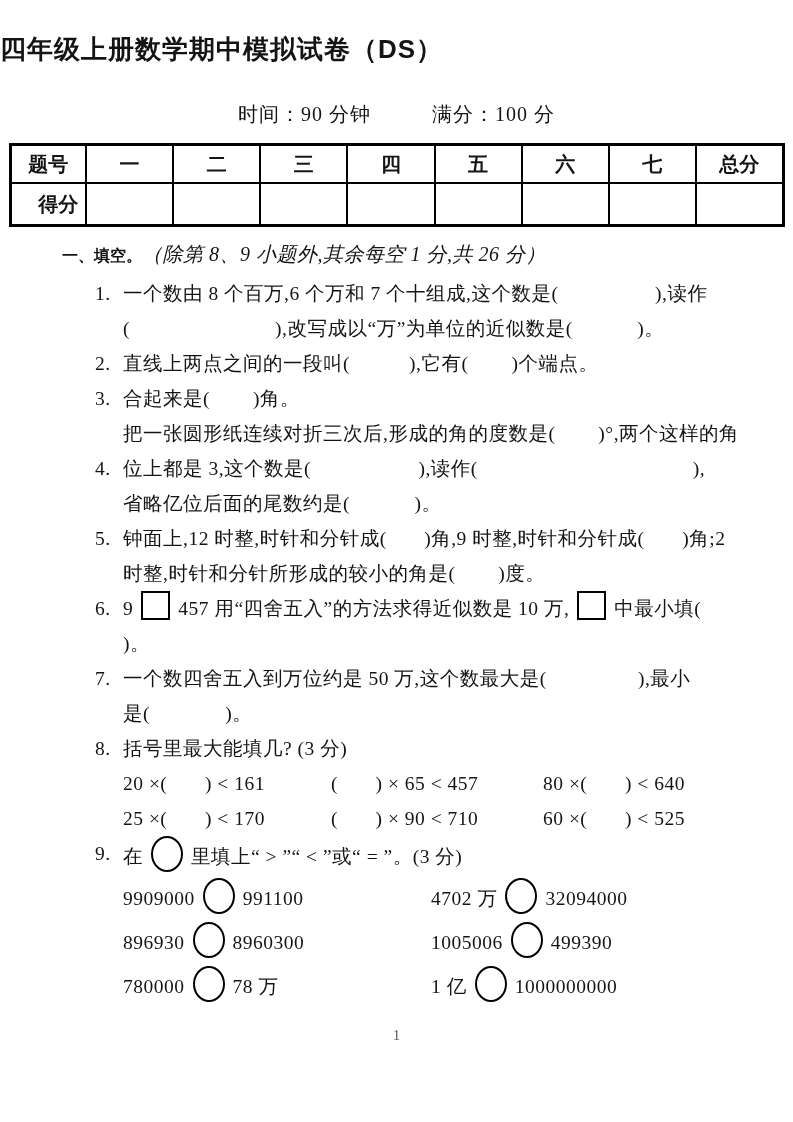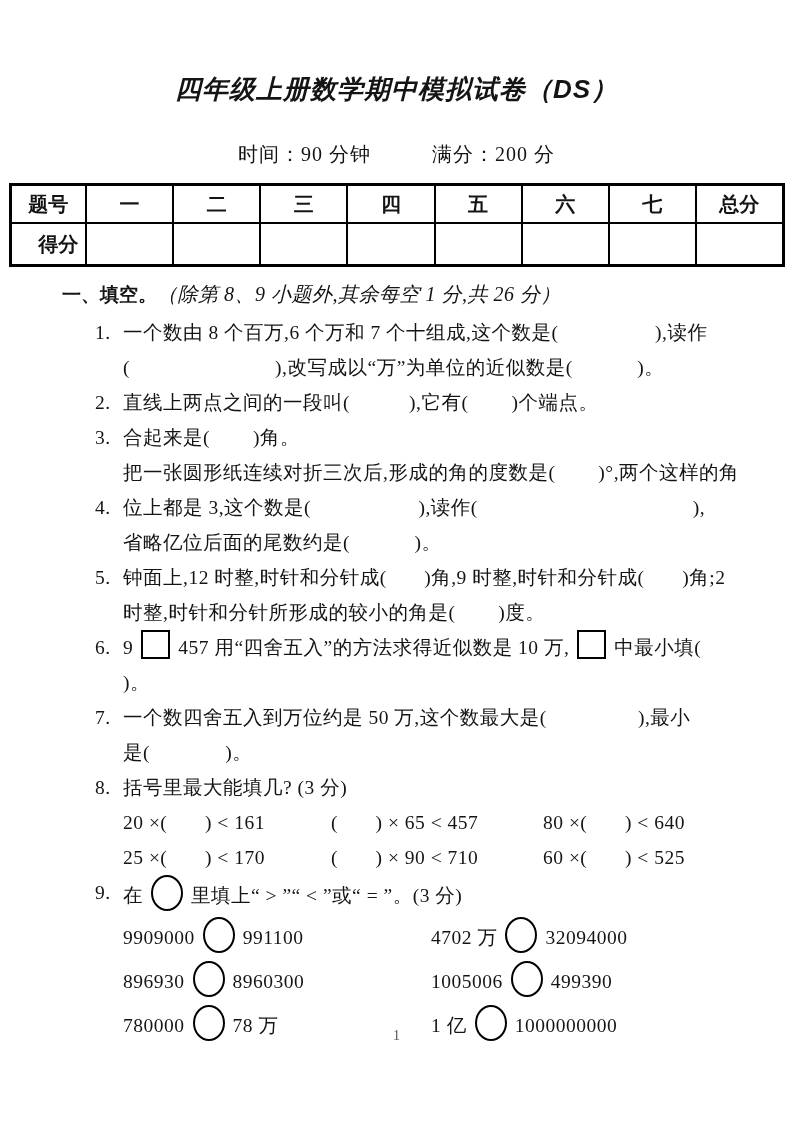--- a/index.html
+++ b/index.html
@@ -1,40 +1,40 @@
 <!DOCTYPE html>
 <html><head>
 <meta charset="utf-8">
 <style>
   html,body{margin:0;padding:0;background:#ffffff;}
   .page{
     position:relative;width:793px;height:1122px;background:#fff;color:#141414;
     font-family:"Liberation Serif","DejaVu Serif",serif;overflow:hidden;
   }
   .title{
-    padding-top:72px;text-align:center;
+    padding-top:32px;text-align:left;
     font-family:"Liberation Sans","DejaVu Sans",sans-serif;
-    font-weight:bold;font-size:26px;letter-spacing:1px;font-style:italic;
+    font-weight:bold;font-size:26px;letter-spacing:1px;
   }
   .meta{margin-top:34px;text-align:center;font-size:20px;letter-spacing:1px;}
   .meta span + span{margin-left:55px;}
 
   .score-table{
     width:776px;margin:15px auto 0;border-collapse:collapse;table-layout:fixed;
     border:3px solid #000;
   }
   .score-table td{
     border:2px solid #000;text-align:center;padding:0;
     font-family:"Liberation Sans","DejaVu Sans",sans-serif;
     font-weight:bold;font-size:20px;height:36px;
   }
   .score-table tr.score-row td{height:40px;padding-left:20px;}
 
   .sec-heading{margin:13px 0 0 62px;font-size:20px;line-height:28px;}
-  .sec-title{font-family:"Liberation Sans","DejaVu Sans",sans-serif;font-weight:bold;font-size:19px;}
+  .sec-title{font-family:"Liberation Sans","DejaVu Sans",sans-serif;font-weight:bold;font-size:16px;}
   .sec-note{font-style:italic;letter-spacing:0.5px;}
 
   .questions{margin:6px 50px 0 95px;font-size:19.5px;line-height:35px;letter-spacing:0.5px;}
   .q{display:flex;align-items:flex-start;}
   .q-num{width:28px;flex:none;}
   .q-body{flex:1;min-width:0;}
   .q-line{white-space:pre-wrap;}
 
   .square{
     display:inline-block;width:25px;height:25px;border:2px solid #000;
@@ -58,21 +58,21 @@
 </style>
 </head>
 <body>
 
 <div class="page">
 
   <div class="title">四年级上册数学期中模拟试卷（DS）</div>
 
   <div class="meta">
     <span>时间：90 分钟</span>
-    <span>满分：200 分</span>
+    <span>满分：100 分</span>
   </div>
 
   <table class="score-table">
     <colgroup>
       <col style="width:76px;">
         <col>
         <col>
         <col>
         <col>
         <col>

